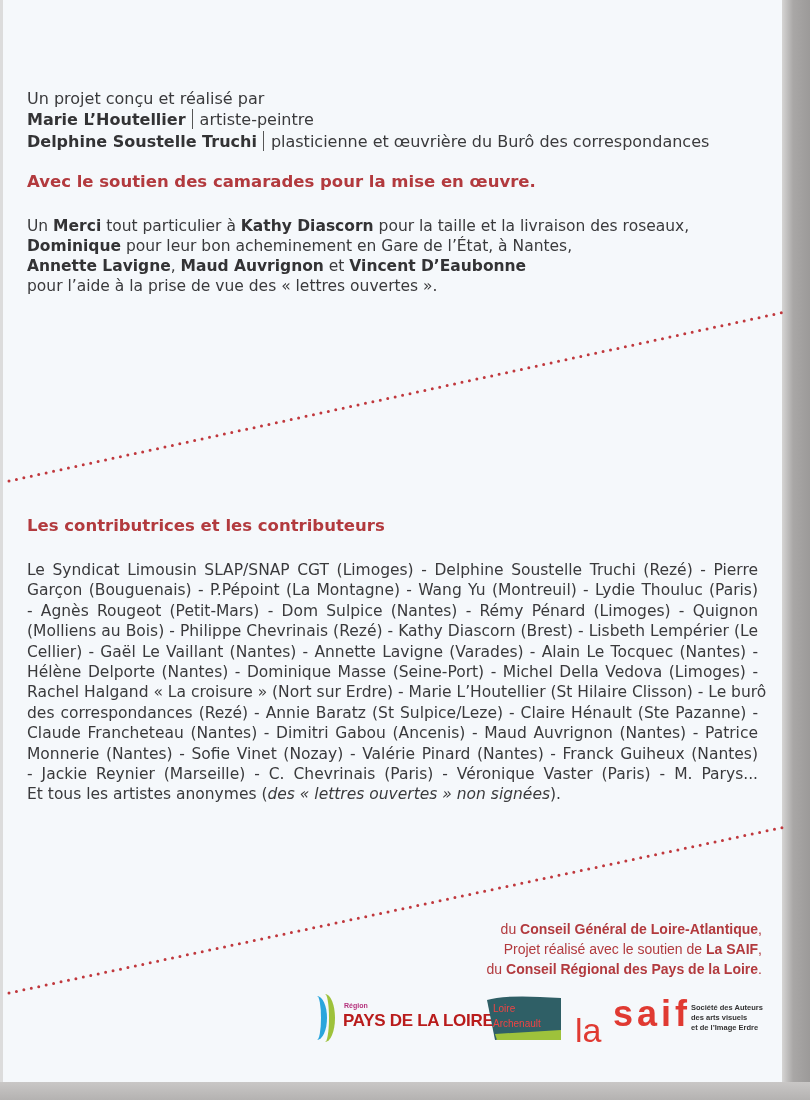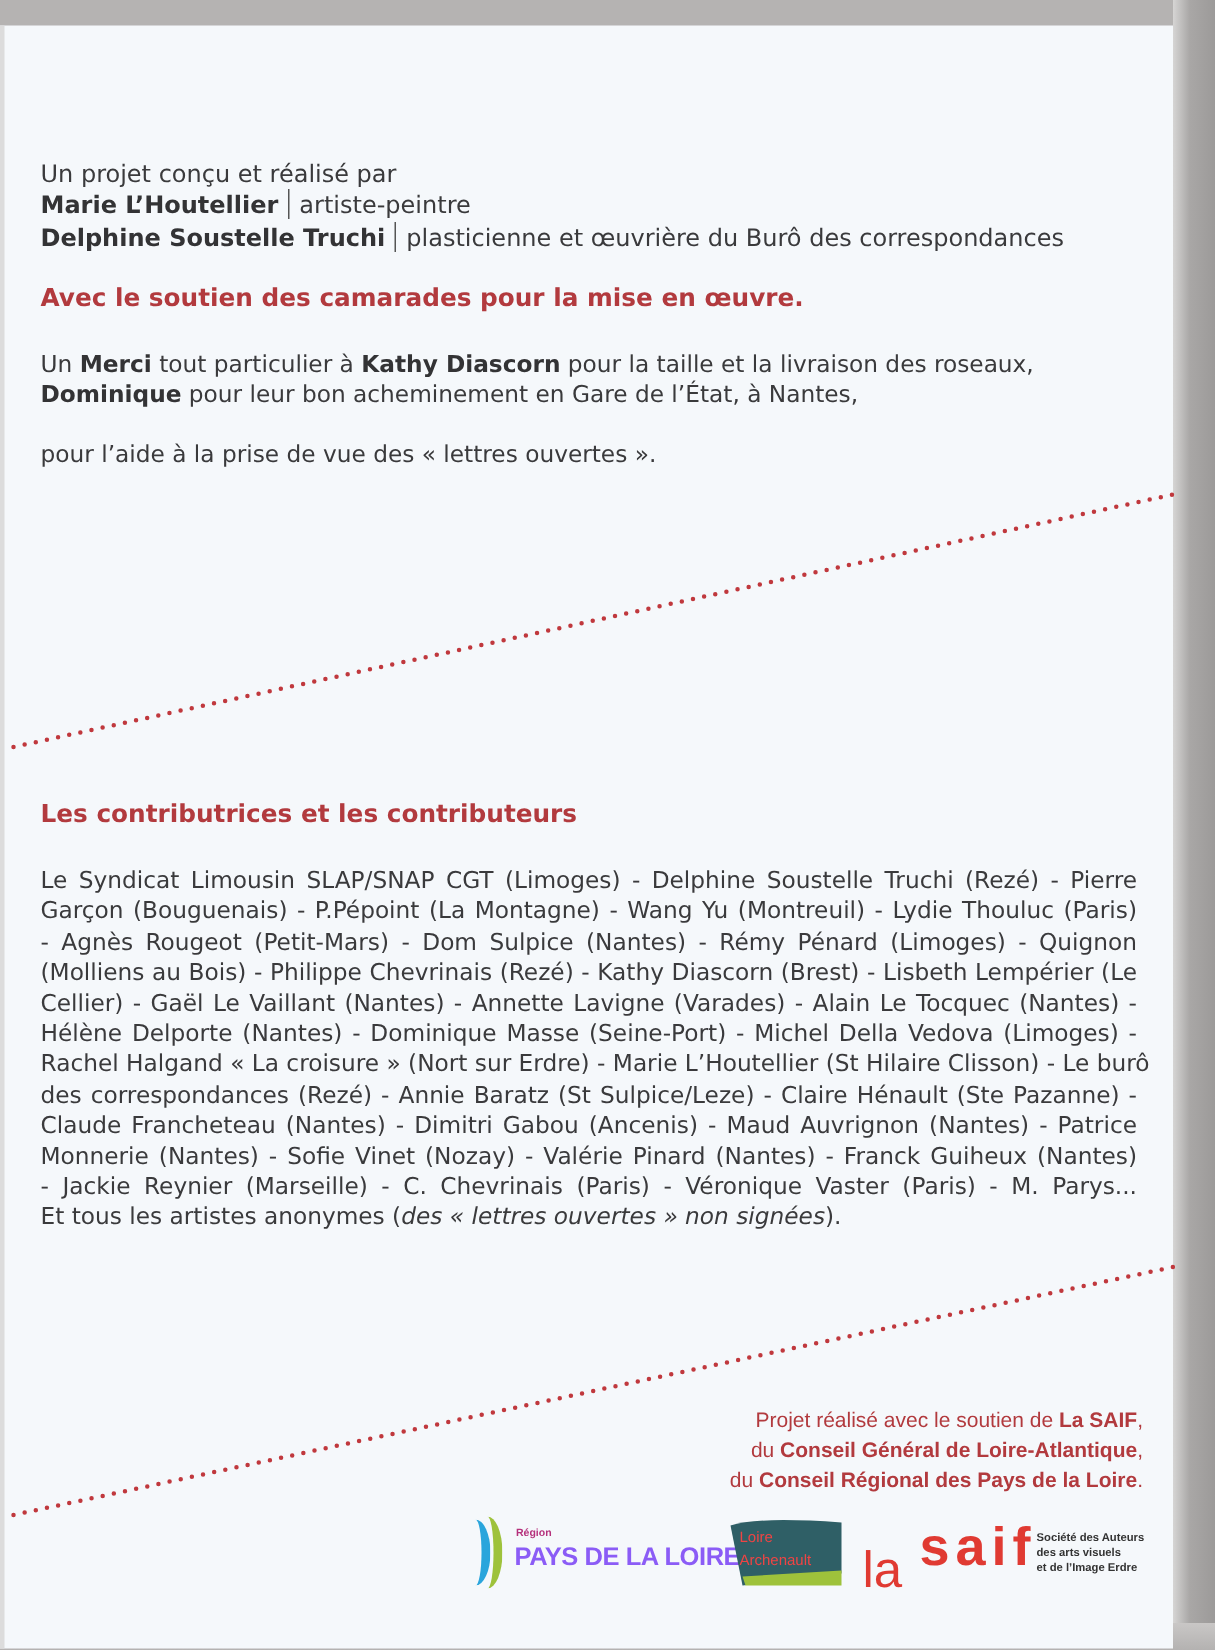--- a/index.html
+++ b/index.html
@@ -11,21 +11,21 @@
     }
     .shadow-right {
       position: absolute; left: 782px; top: 0; width: 28px; height: 1100px;
       background: linear-gradient(to right, #d6d5d4 0%, #a9a7a6 40%, #9c9a99 100%);
     }
     .shadow-bottom {
       position: absolute; left: 0; top: 1082px; width: 810px; height: 18px;
       background: linear-gradient(to bottom, #c9c7c6 0%, #b4b2b1 100%);
     }
     .page {
-      position: absolute; left: 0; top: 17px; width: 782px; height: 1082px;
+      position: absolute; left: 0; top: 0; width: 782px; height: 1082px;
       background: #f5f8fb;
       color: #3a3a3c;
       border-left: 3px solid #dcdcdc;
       box-sizing: border-box;
     }
     .abs { position: absolute; white-space: nowrap; }
     .intro-line { font-size: 16px; line-height: 20px; left: 24px; }
     .bold { font-weight: bold; color: #333335; }
     .sep { display: inline-block; width: 1px; height: 20px; background: #555; vertical-align: -4px; margin: 0 7px 0 6px; }
     .heading { color: #b23a3e; font-weight: bold; font-size: 16.5px; left: 24px; }
@@ -47,21 +47,21 @@
     }
     .support .b { font-weight: bold; }
     svg.dots { position: absolute; left: 0; top: 0; }
     
     .logos { position: absolute; left: 300px; top: 990px; height: 60px; width: 470px; }
     .pdl-arc1 { position: absolute; left: 4px; top: 6px; width: 20px; height: 44px;
       border-right: 6px solid #2aa5dc; border-radius: 0 50% 50% 0; box-sizing: border-box; }
     .pdl-arc2 { position: absolute; left: 12px; top: 4px; width: 20px; height: 48px;
       border-right: 6px solid #9ec23b; border-radius: 0 50% 50% 0; box-sizing: border-box; }
     .pdl-region { position: absolute; left: 41px; top: 12px; font-size: 7px; color: #b5317c; font-weight: bold; font-family: "Liberation Sans", sans-serif; }
-    .pdl-name { position: absolute; left: 40px; top: 21px; font-size: 17px; color: #8b5cf6; font-family: "Liberation Sans", sans-serif; font-weight: bold; letter-spacing: -0.3px; }
+    .pdl-name { position: absolute; left: 40px; top: 21px; font-size: 17px; color: #b91c1c; font-family: "Liberation Sans", sans-serif; font-weight: bold; letter-spacing: -0.3px; }
     .la-box { position: absolute; left: 182px; top: 4px; width: 78px; height: 50px; }
     .la-text { position: absolute; left: 190px; top: 11px; color: #ef4444; font-size: 10px; line-height: 15px; font-family: "Liberation Sans", sans-serif; }
     .saif-la { position: absolute; left: 272px; top: 5px; font-size: 34px; color: #e03a32; font-family: "Liberation Sans", sans-serif; letter-spacing: 0px; margin-top: 16px; }
     .saif-saif { position: absolute; left: 310px; top: 3px; font-size: 36px; color: #e03a32; font-weight: bold; font-family: Liberation Sans, sans-serif; letter-spacing: 4px; }
     .saif-desc { position: absolute; left: 388px; top: 13px; font-size: 7.5px; line-height: 10px; color: #333; font-weight: bold; font-family: "Liberation Sans", sans-serif; }
   </style>
 </head>
 <body>
 
 <div class="shadow-right"></div>
@@ -78,42 +78,45 @@
   </div>
 
   <div class="abs heading" style="top:172px;">Avec le soutien des camarades pour la mise en œuvre.</div>
 
   <div class="abs merci-line" style="top:216px;">
     <span>Un </span><span class="bold">Merci</span><span> tout particulier à </span><span class="bold">Kathy Diascorn</span><span> pour la taille et la livraison des roseaux,</span>
   </div>
   <div class="abs merci-line" style="top:236px;">
     <span class="bold">Dominique</span><span> pour leur bon acheminement en Gare de l’État, à Nantes,</span>
   </div>
+  <div class="abs merci-line" style="top:256px;">
+    <span class="bold">Annette Lavigne</span><span>, </span><span class="bold">Maud Auvrignon</span><span> et </span><span class="bold">Vincent D’Eaubonne</span>
+  </div>
   <div class="abs merci-line" style="top:276px;">pour l’aide à la prise de vue des « lettres ouvertes ».</div>
 
   <div class="abs heading" style="top:516px;">Les contributrices et les contributeurs</div>
 
   <div class="contrib" style="top:560px;">
     <span class="ln">Le Syndicat Limousin SLAP/SNAP CGT (Limoges) - Delphine Soustelle Truchi (Rezé) - Pierre</span>
     <span class="ln">Garçon (Bouguenais) - P.Pépoint (La Montagne) - Wang Yu (Montreuil) - Lydie Thouluc (Paris)</span>
     <span class="ln">- Agnès Rougeot (Petit-Mars) - Dom Sulpice (Nantes) - Rémy Pénard (Limoges) - Quignon</span>
     <span class="ln">(Molliens au Bois) - Philippe Chevrinais (Rezé) - Kathy Diascorn (Brest) - Lisbeth Lempérier (Le</span>
     <span class="ln">Cellier) - Gaël Le Vaillant (Nantes) - Annette Lavigne (Varades) - Alain Le Tocquec (Nantes) -</span>
     <span class="ln">Hélène Delporte (Nantes) - Dominique Masse (Seine-Port) - Michel Della Vedova (Limoges) -</span>
     <span class="ln">Rachel Halgand « La croisure » (Nort sur Erdre) - Marie L’Houtellier (St Hilaire Clisson) - Le burô</span>
     <span class="ln">des correspondances (Rezé) - Annie Baratz (St Sulpice/Leze) - Claire Hénault (Ste Pazanne) -</span>
     <span class="ln">Claude Francheteau (Nantes)  - Dimitri Gabou (Ancenis) - Maud Auvrignon (Nantes) - Patrice</span>
     <span class="ln">Monnerie (Nantes) - Sofie Vinet (Nozay) - Valérie Pinard (Nantes) - Franck Guiheux (Nantes)</span>
     <span class="ln">- Jackie Reynier (Marseille) - C. Chevrinais (Paris) - Véronique Vaster (Paris) - M. Parys...</span>
     <span class="ln last"><span>Et tous les artistes anonymes (</span><span class="italic">des « lettres ouvertes » non signées</span><span>).</span></span>
   </div>
 
   <div class="support">
+    <div><span>du </span><span class="b">Conseil Général de Loire-Atlantique</span><span>,</span></div>
     <div><span>Projet réalisé avec le soutien de </span><span class="b">La SAIF</span><span>,</span></div>
-    <div><span>du </span><span class="b">Conseil Général de Loire-Atlantique</span><span>,</span></div>
     <div><span>du </span><span class="b">Conseil Régional des Pays de la Loire</span><span>.</span></div>
   </div>
 
   <div class="logos">
     <div>
       <div class="pdl-arc1"></div>
       <div class="pdl-arc2"></div>
       <div class="pdl-region">Région</div>
       <div class="pdl-name">PAYS DE LA LOIRE</div>
     </div>

